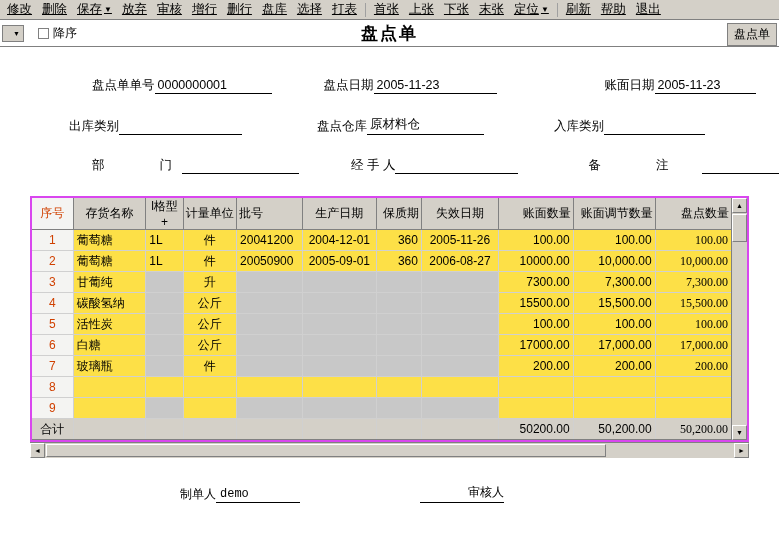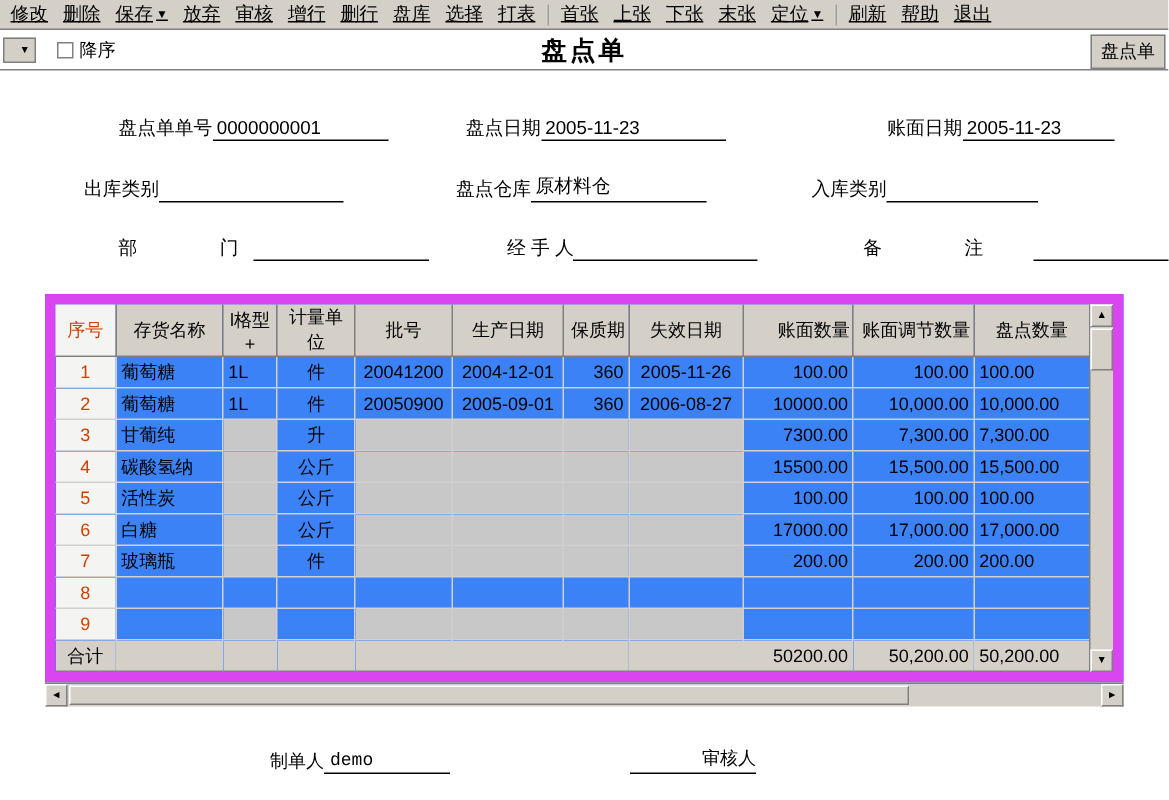--- a/index.html
+++ b/index.html
@@ -39,58 +39,58 @@
     font-size:17px;font-weight:bold;letter-spacing:2px;
   }
   #tab-right{
     position:absolute;right:2px;top:3px;
     border:1px solid #808080;background:#d4d0c8;
     padding:2px 6px;font-size:12px;
   }
   #sep-line{height:1px;background:#808080;}
   
   #form{
-    padding:30px 0 0 4px;
+    padding:30px 0 0 17px;
   }
   .frow{display:flex;margin:0 0 22px 0;}
   .fcell{display:flex;align-items:flex-end;}
   .flabel{font-size:12.5px;white-space:nowrap;}
   .fval{
     border-bottom:1px solid #000;min-width:100px;
     font-size:12.5px;padding:0 2px 1px 3px;white-space:nowrap;
   }
   .sp-label{letter-spacing:10px;}
   
   #gridwrap{
     margin:6px 30px 0 30px;
-    border:7px solid #d946ef;
-    background:#3b82f6;
+    border:2px solid #d946ef;
+    background:#fde047;
     position:relative;
   }
   table{border-collapse:collapse;width:100%;}
   th{
     background:#d4d0c8;border-right:1px solid #808080;border-bottom:1px solid #808080;
     font-weight:normal;font-size:12px;height:19px;padding:0 2px;
   }
   td{
     border-right:1px solid #d0d0d0;border-bottom:1px solid #d0d0d0;
     height:20px;font-size:12px;padding:0 3px;white-space:nowrap;
     overflow:hidden;
   }
   .c-idx{width:42px;text-align:center;color:#d04000;background:#f4f4f2;}
   .c-name{width:78px;}
   .c-spec{width:42px;}
   .c-unit{width:62px;text-align:center;}
-  .c-lot{width:62px;text-align:center;}
+  .c-lot{width:62px;text-align:left;}
   .c-pdate{width:72px;text-align:center;}
   .c-keep{width:50px;text-align:right;}
   .c-edate{width:76px;text-align:center;}
   .c-qty{width:80px;text-align:right;}
   .c-adj{width:90px;text-align:right;}
-  .c-chk{width:84px;}
+  .c-chk{width:84px;text-align:right;font-family:Liberation Serif, serif;}
   .gray{background:#c8c8c8;}
   .totrow td{background:#d4d0c8;border-bottom:1px solid #808080;font-size:12px;}
   .totrow .c-idx{color:#000;text-align:center;}
   
   #vscroll{
     position:absolute;top:0;right:0;width:15px;bottom:0;
     background:#d4d0c8;border-left:1px solid #808080;
   }
   .sbtn{
     width:15px;height:15px;background:#d4d0c8;border:1px solid #fff;

